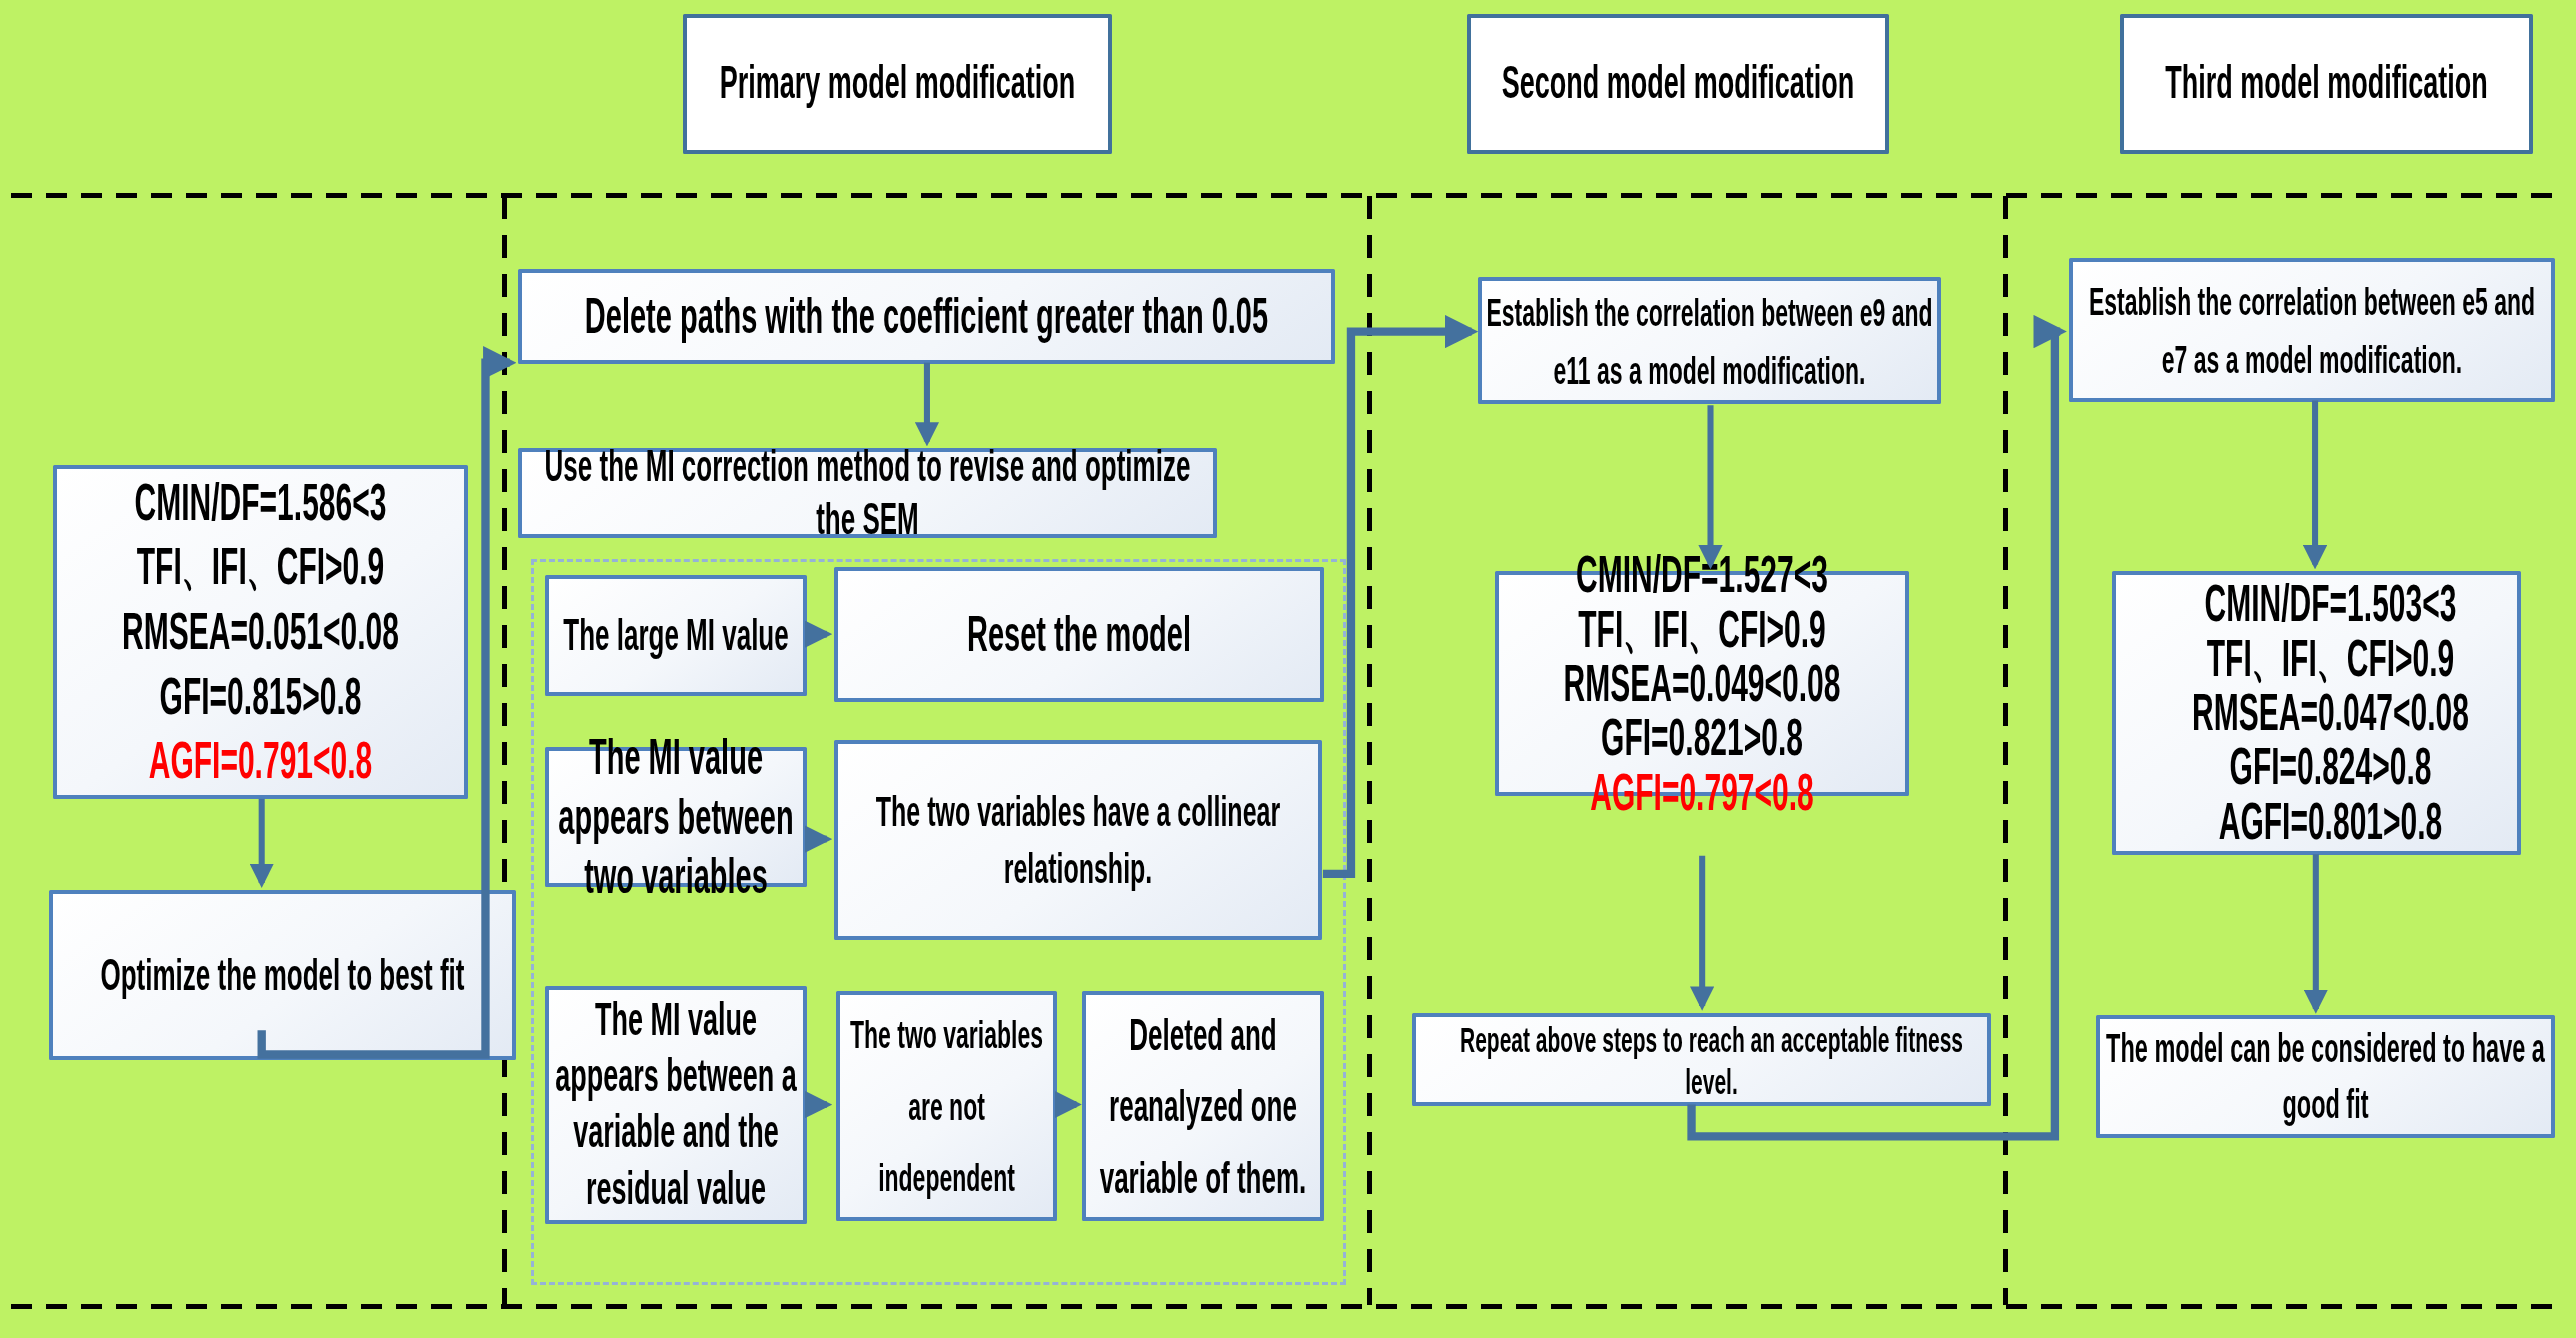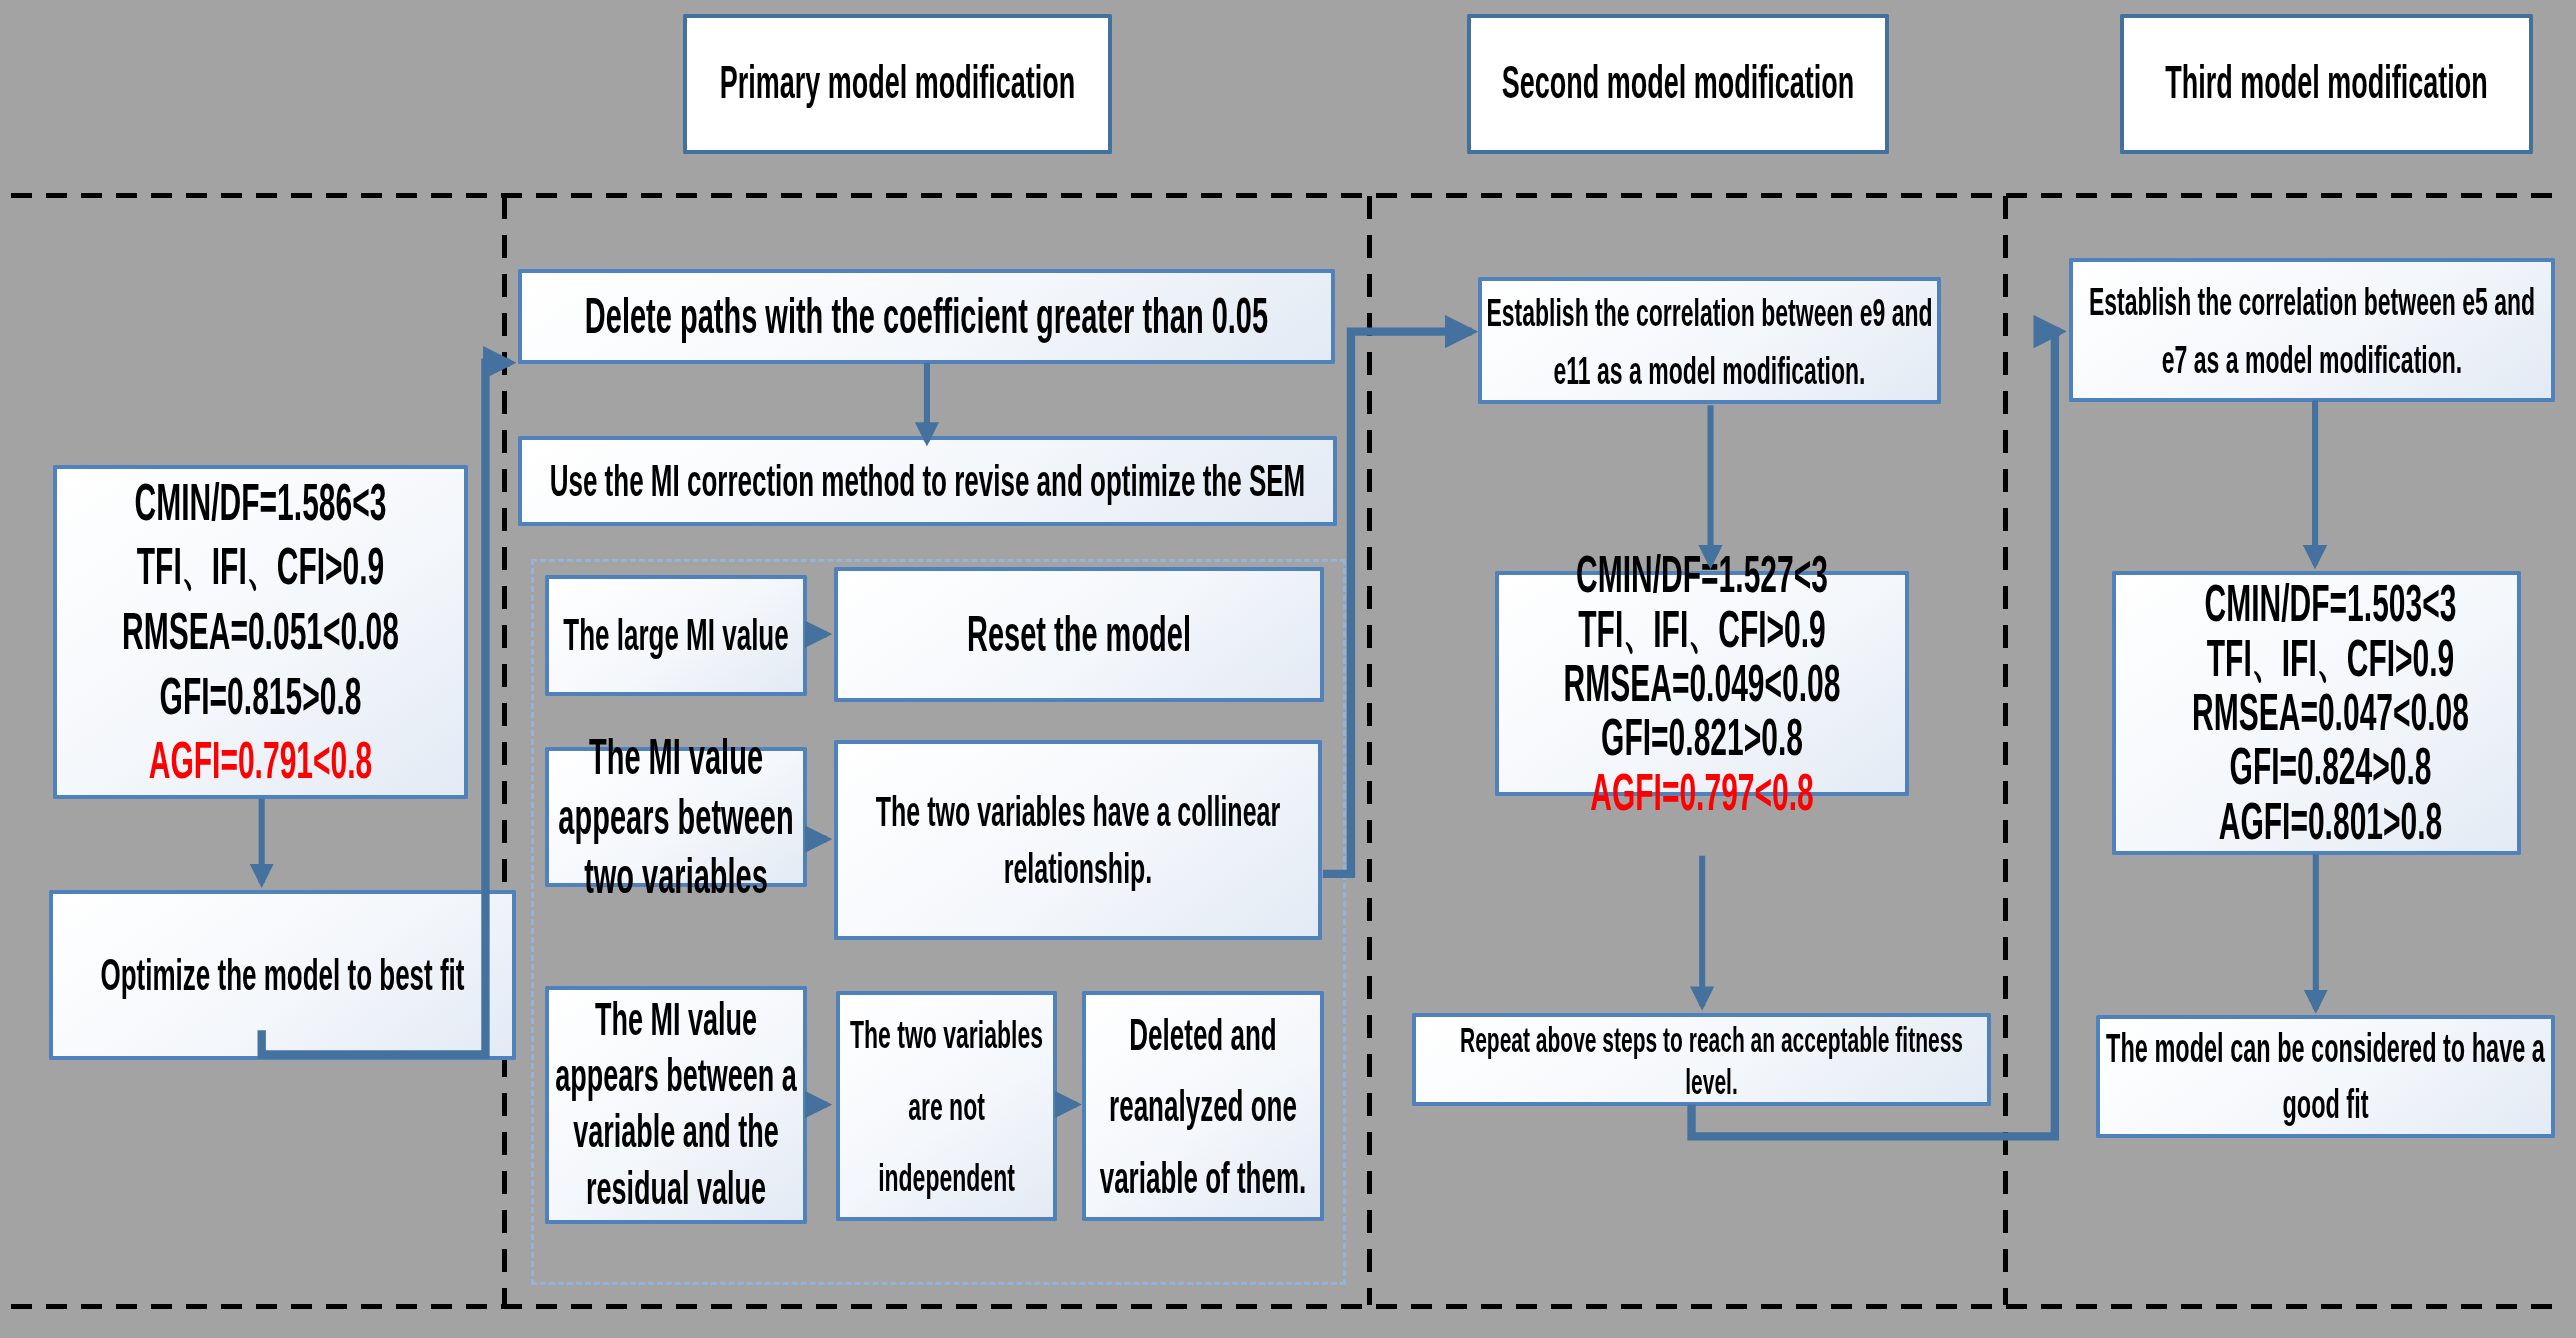--- a/index.html
+++ b/index.html
@@ -1,17 +1,17 @@
 <!DOCTYPE html>
 <html style="font-size:12px"><head>
 <meta charset="utf-8">
 <style>
   html,body{margin:0;padding:0;background:#ffffff;}
   .canvas{
-    position:relative; width:2576px; height:1339px; background:#a3a3a3;
+    position:relative; width:2576px; height:1339px; background:#bef264;
     font-family:"Liberation Sans","DejaVu Sans",sans-serif; color:#000;
     overflow:hidden;
   }
   
   .hdash{position:absolute; height:4.6px;
     background:repeating-linear-gradient(90deg,#000 0 21px,transparent 21px 35px);}
   .vdash{position:absolute; width:4.6px;
     background:repeating-linear-gradient(180deg,#000 0 23px,transparent 23px 39px);}
   
   .box{
@@ -60,21 +60,21 @@
       <div class="fail">AGFI=0.791&lt;0.8</div>
     </div>
   </div>
   <div class="box" style="left:49px; top:890px; width:467px; height:170px;">
     <div class="lbl" style="font-size:26px;">Optimize the model  to best fit</div>
   </div>
 
   <div class="box" style="left:518px; top:269px; width:817px; height:95px;">
     <div class="lbl" style="font-size:29px;">Delete paths with the coefficient greater than 0.05</div>
   </div>
-  <div class="box" style="left:518px; top:436px; width:819px; height:90px;">
+  <div class="box" style="left:518px; top:448px; width:699px; height:90px;">
     <div class="lbl" style="font-size:26px;">Use the MI correction method to revise and optimize the SEM</div>
   </div>
 
   <div class="dashed-container" style="left:531px; top:559px; width:815px; height:726px;"></div>
 
   <div class="box" style="left:545px; top:575px; width:262px; height:121px;">
     <div class="lbl" style="font-size:26px; line-height:33px;">The large MI value</div>
   </div>
   <div class="box" style="left:834px; top:567px; width:490px; height:135px;">
     <div class="lbl" style="font-size:29px;">Reset the model</div>

